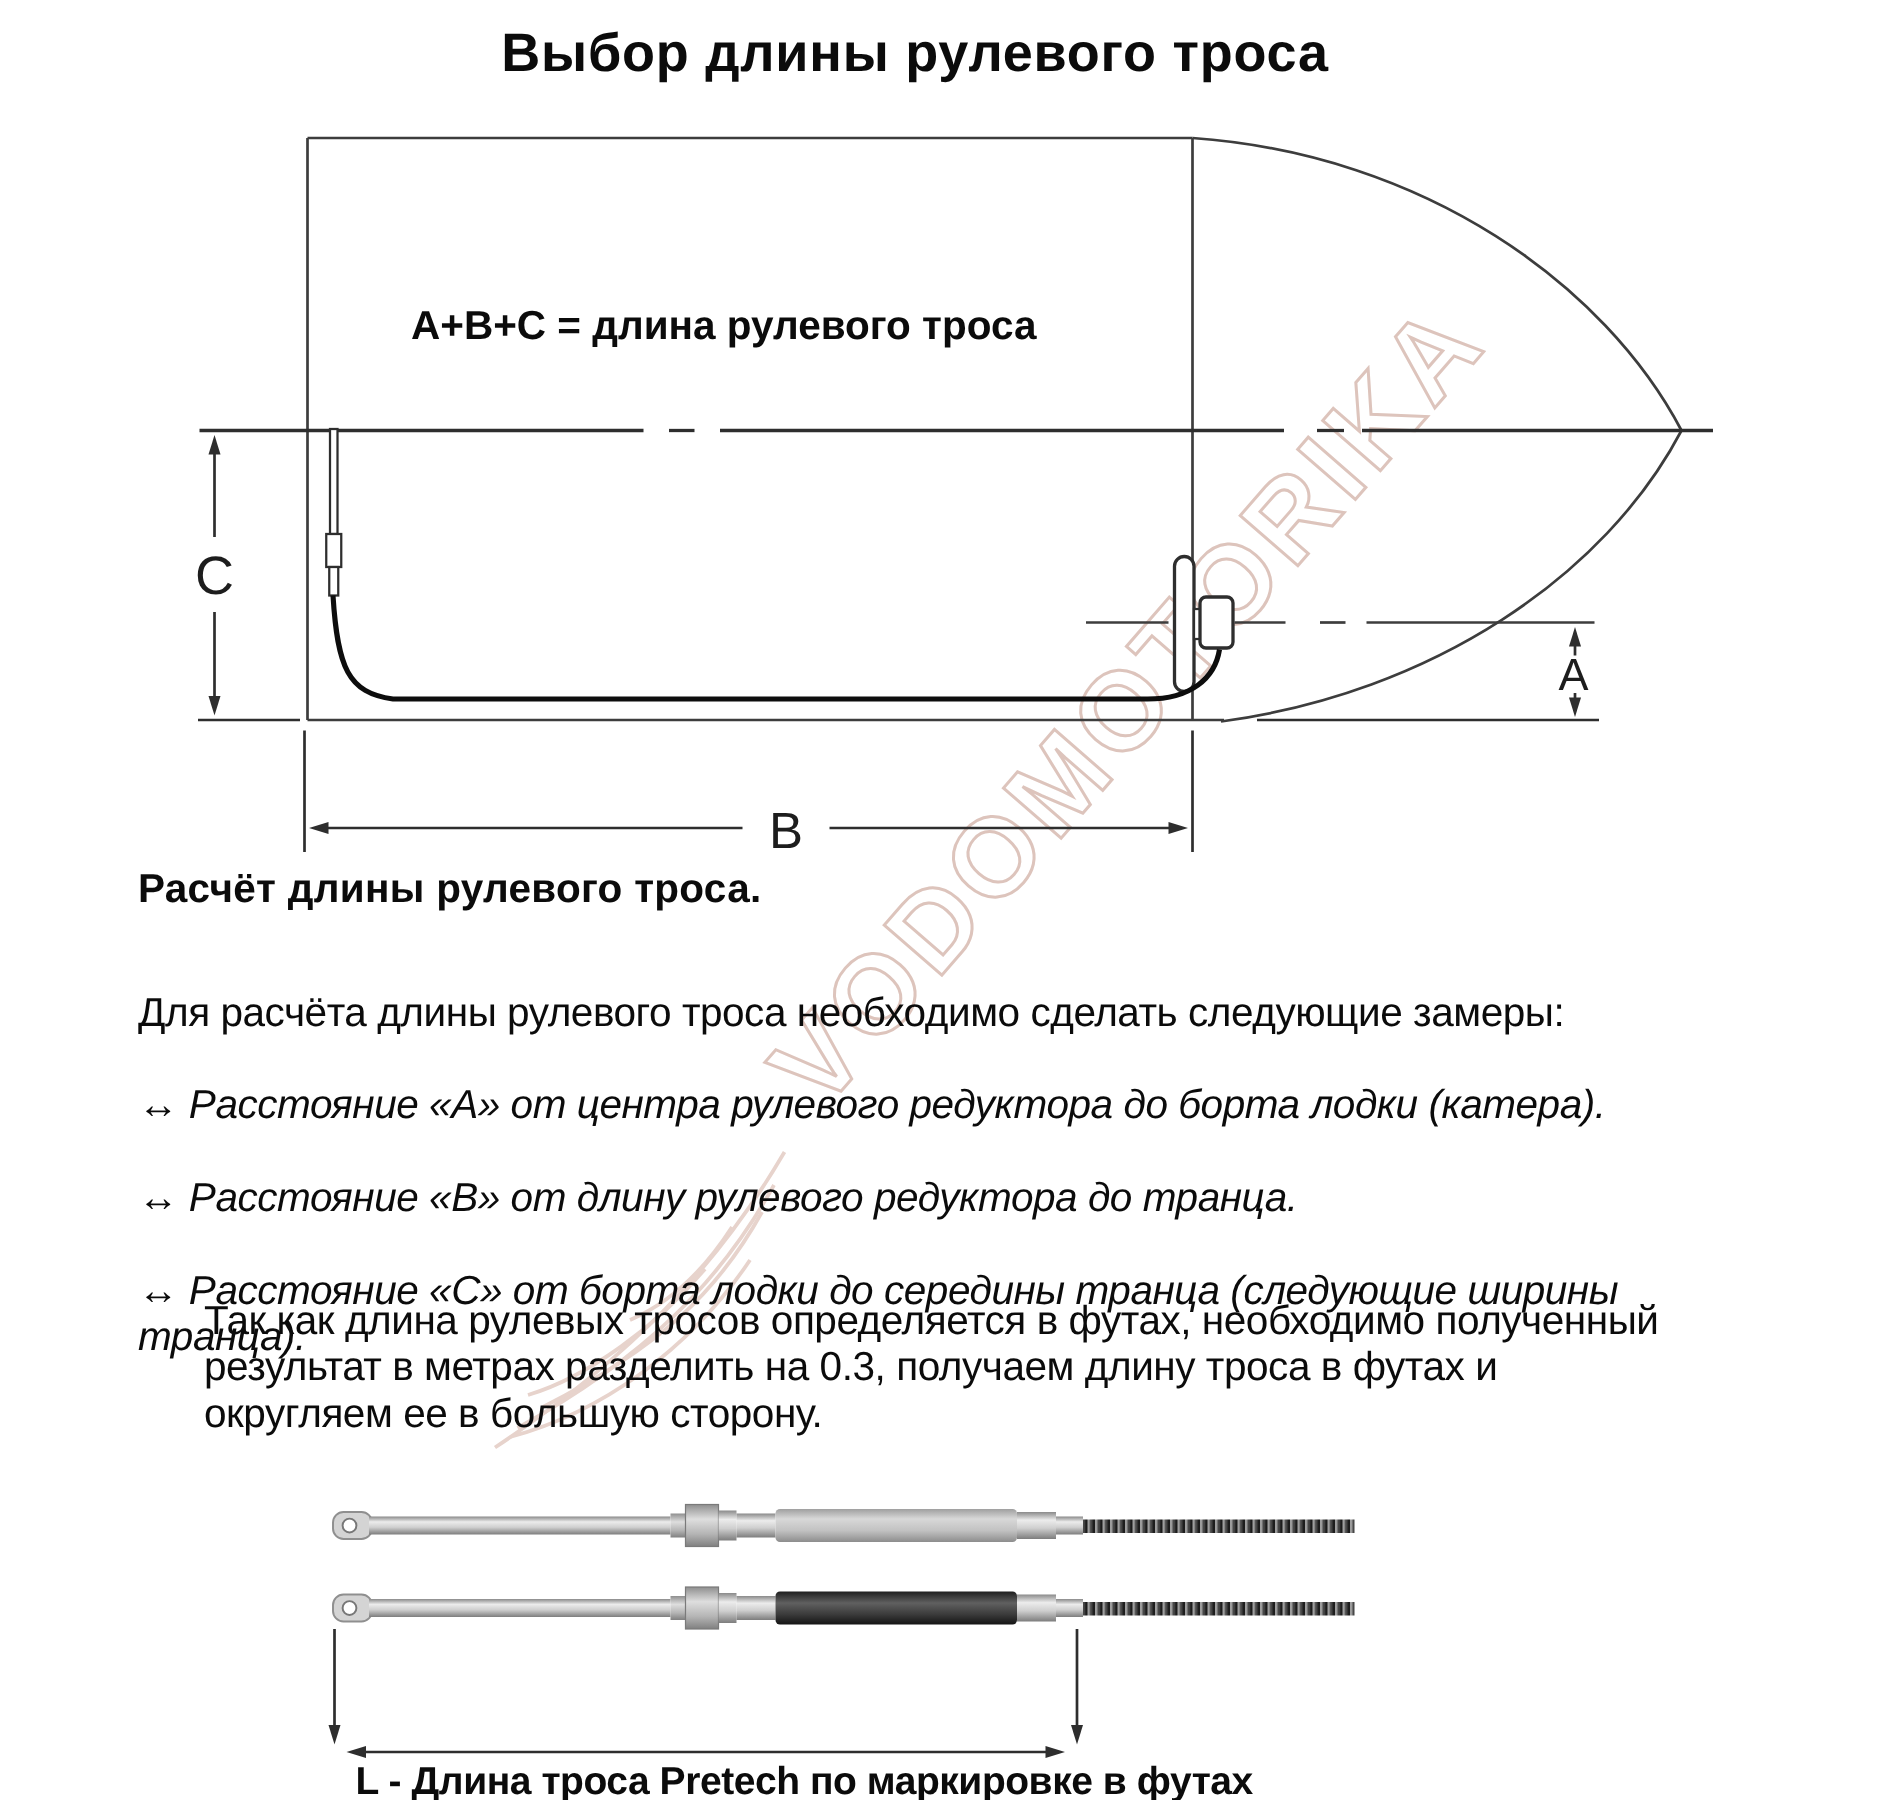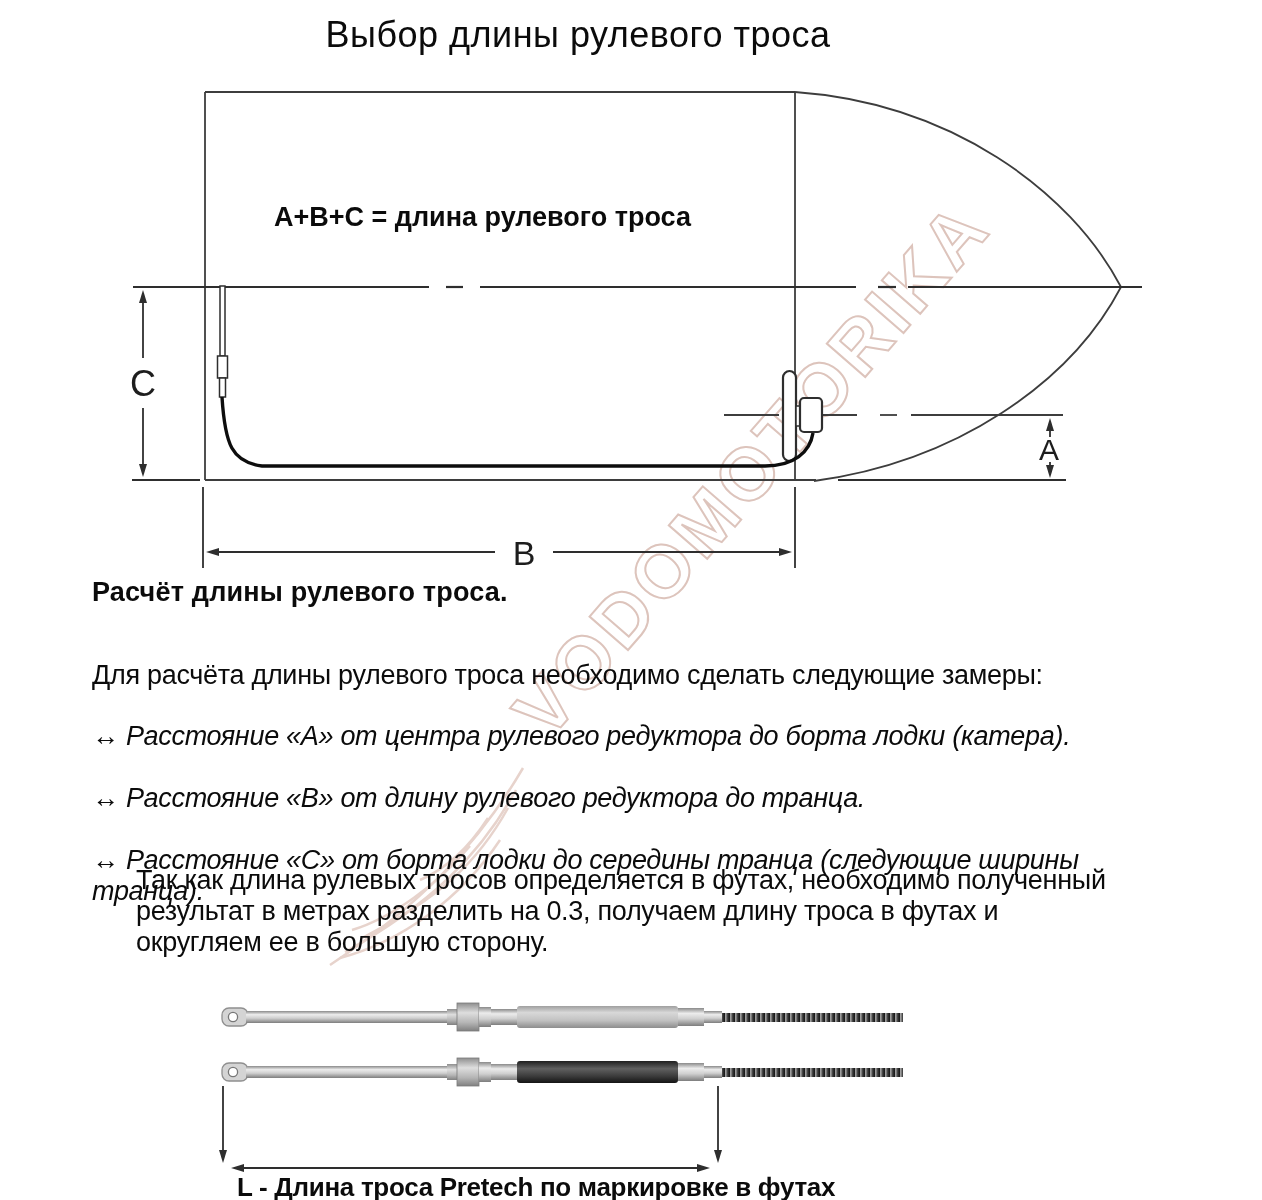--- a/index.html
+++ b/index.html
@@ -9,23 +9,23 @@
     width: 1262px;
     height: 1200px;
     background: #fff;
     overflow: hidden;
     font-family: "Liberation Sans", sans-serif;
     color: #111;
   }
   .layer { position: absolute; left: 0; top: 0; }
   .page-title {
     position: absolute;
-    left: 76px; top: 14px; width: 1004px;
+    left: 108px; top: 14px; width: 1004px;
     text-align: center;
-    font-size: 36px; font-weight: normal; letter-spacing: 0.5px;
+    font-size: 36px; font-weight: bold; letter-spacing: 0.5px;
     color: #0b0b0b;
     z-index: 3;
   }
   .txt {
     position: absolute;
     left: 92px; width: 1030px;
     font-size: 27px; line-height: 31px;
     letter-spacing: -0.3px;
     white-space: pre-line;
     color: #0b0b0b;

